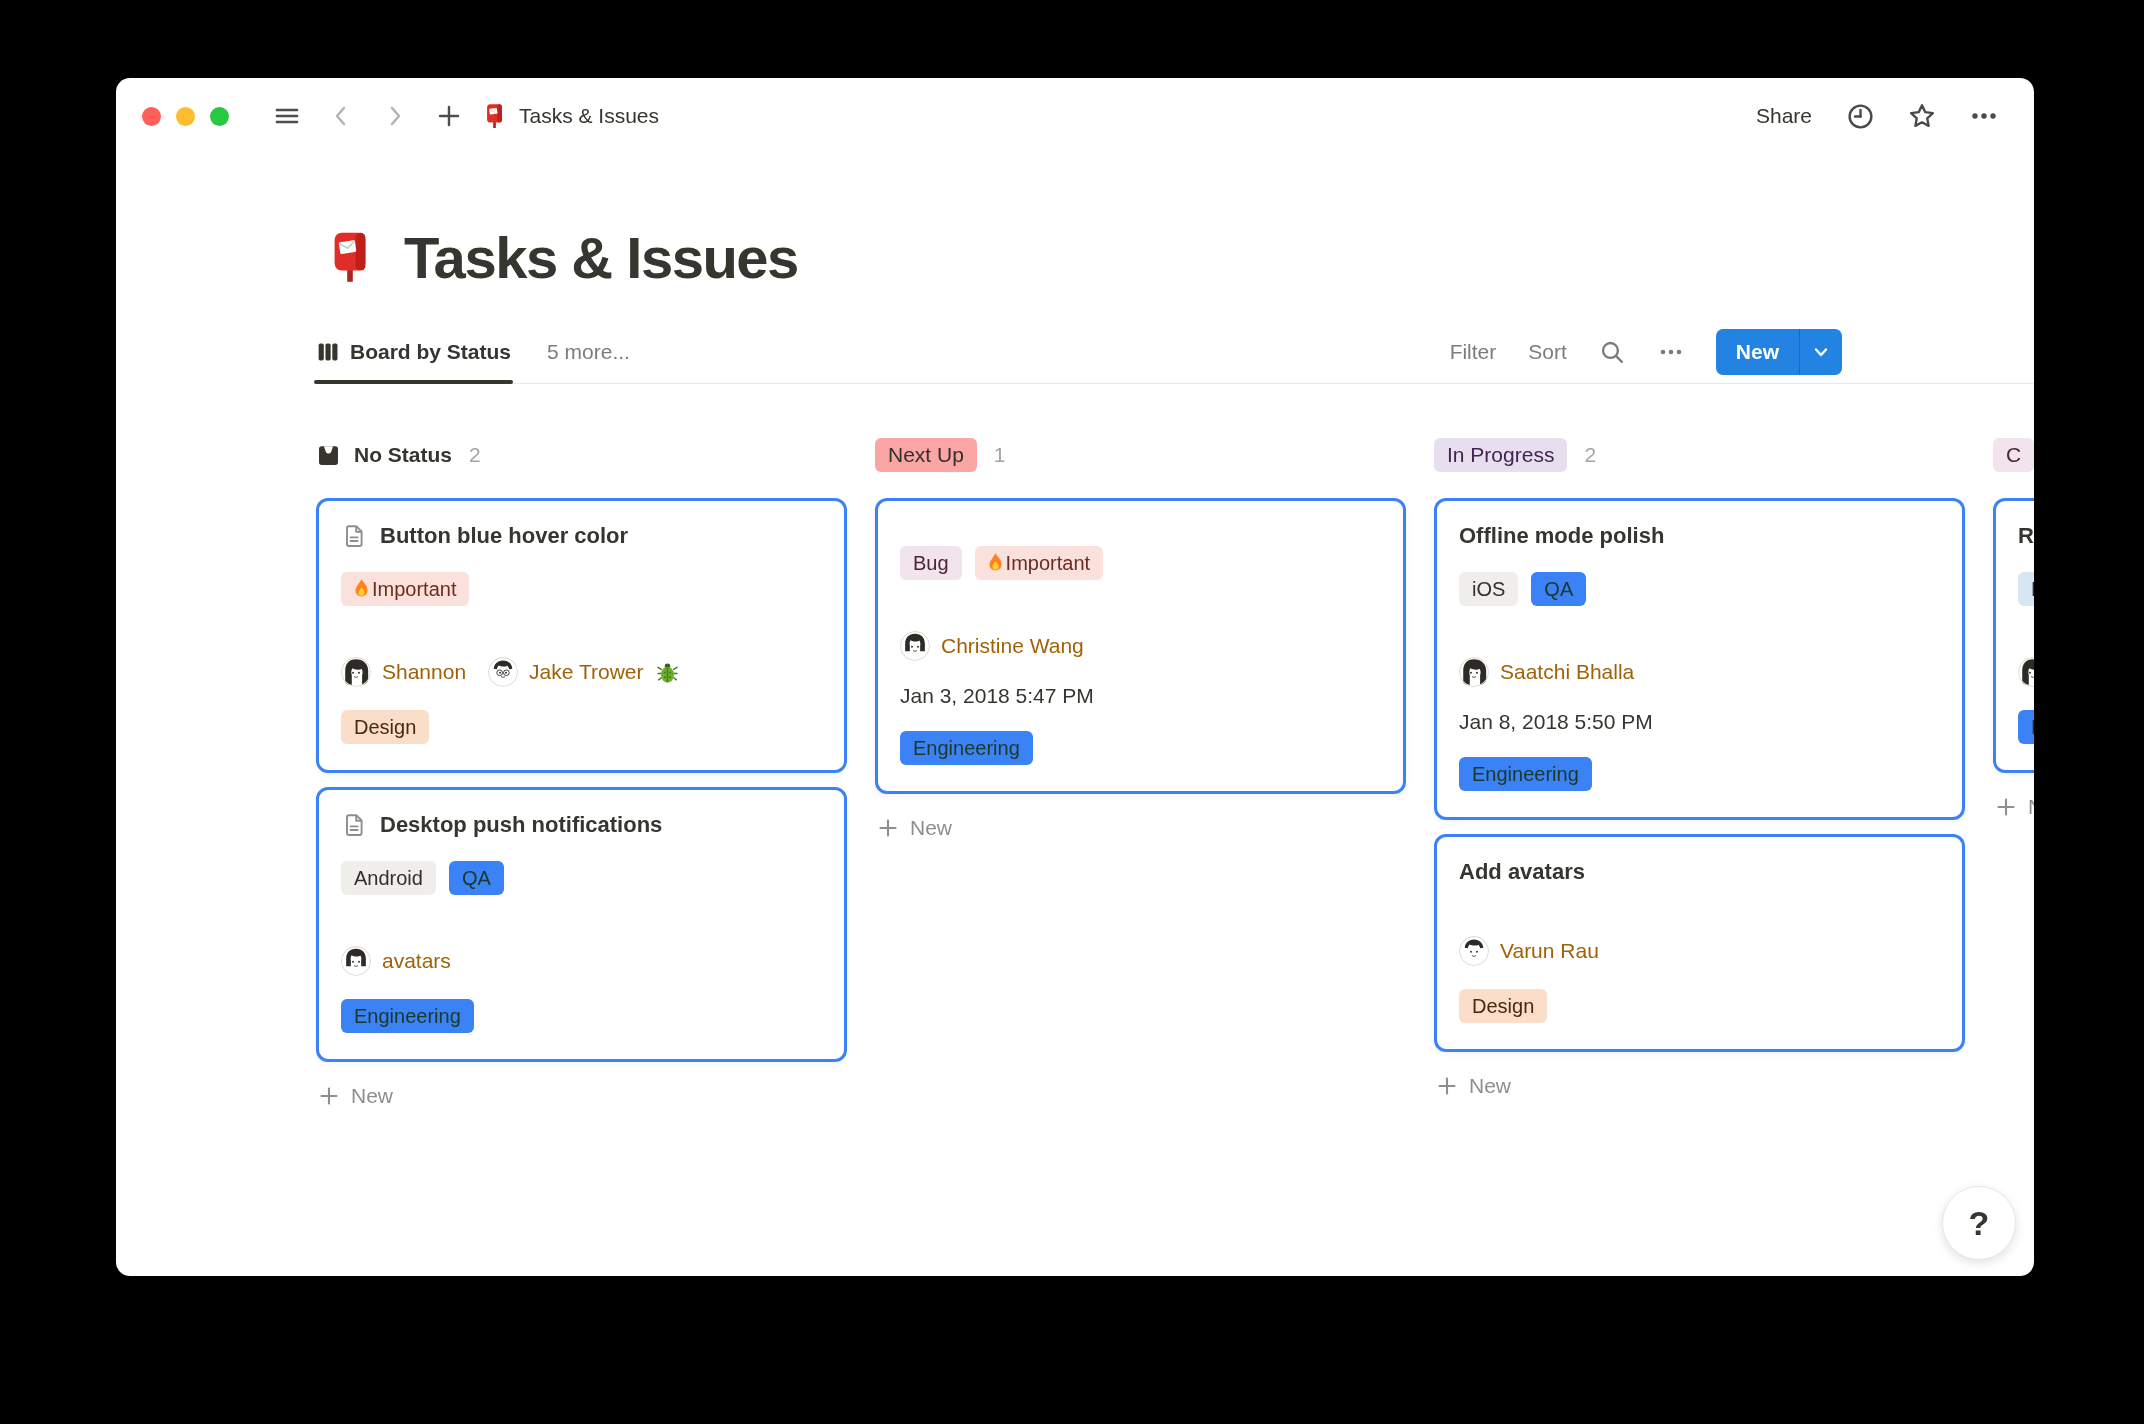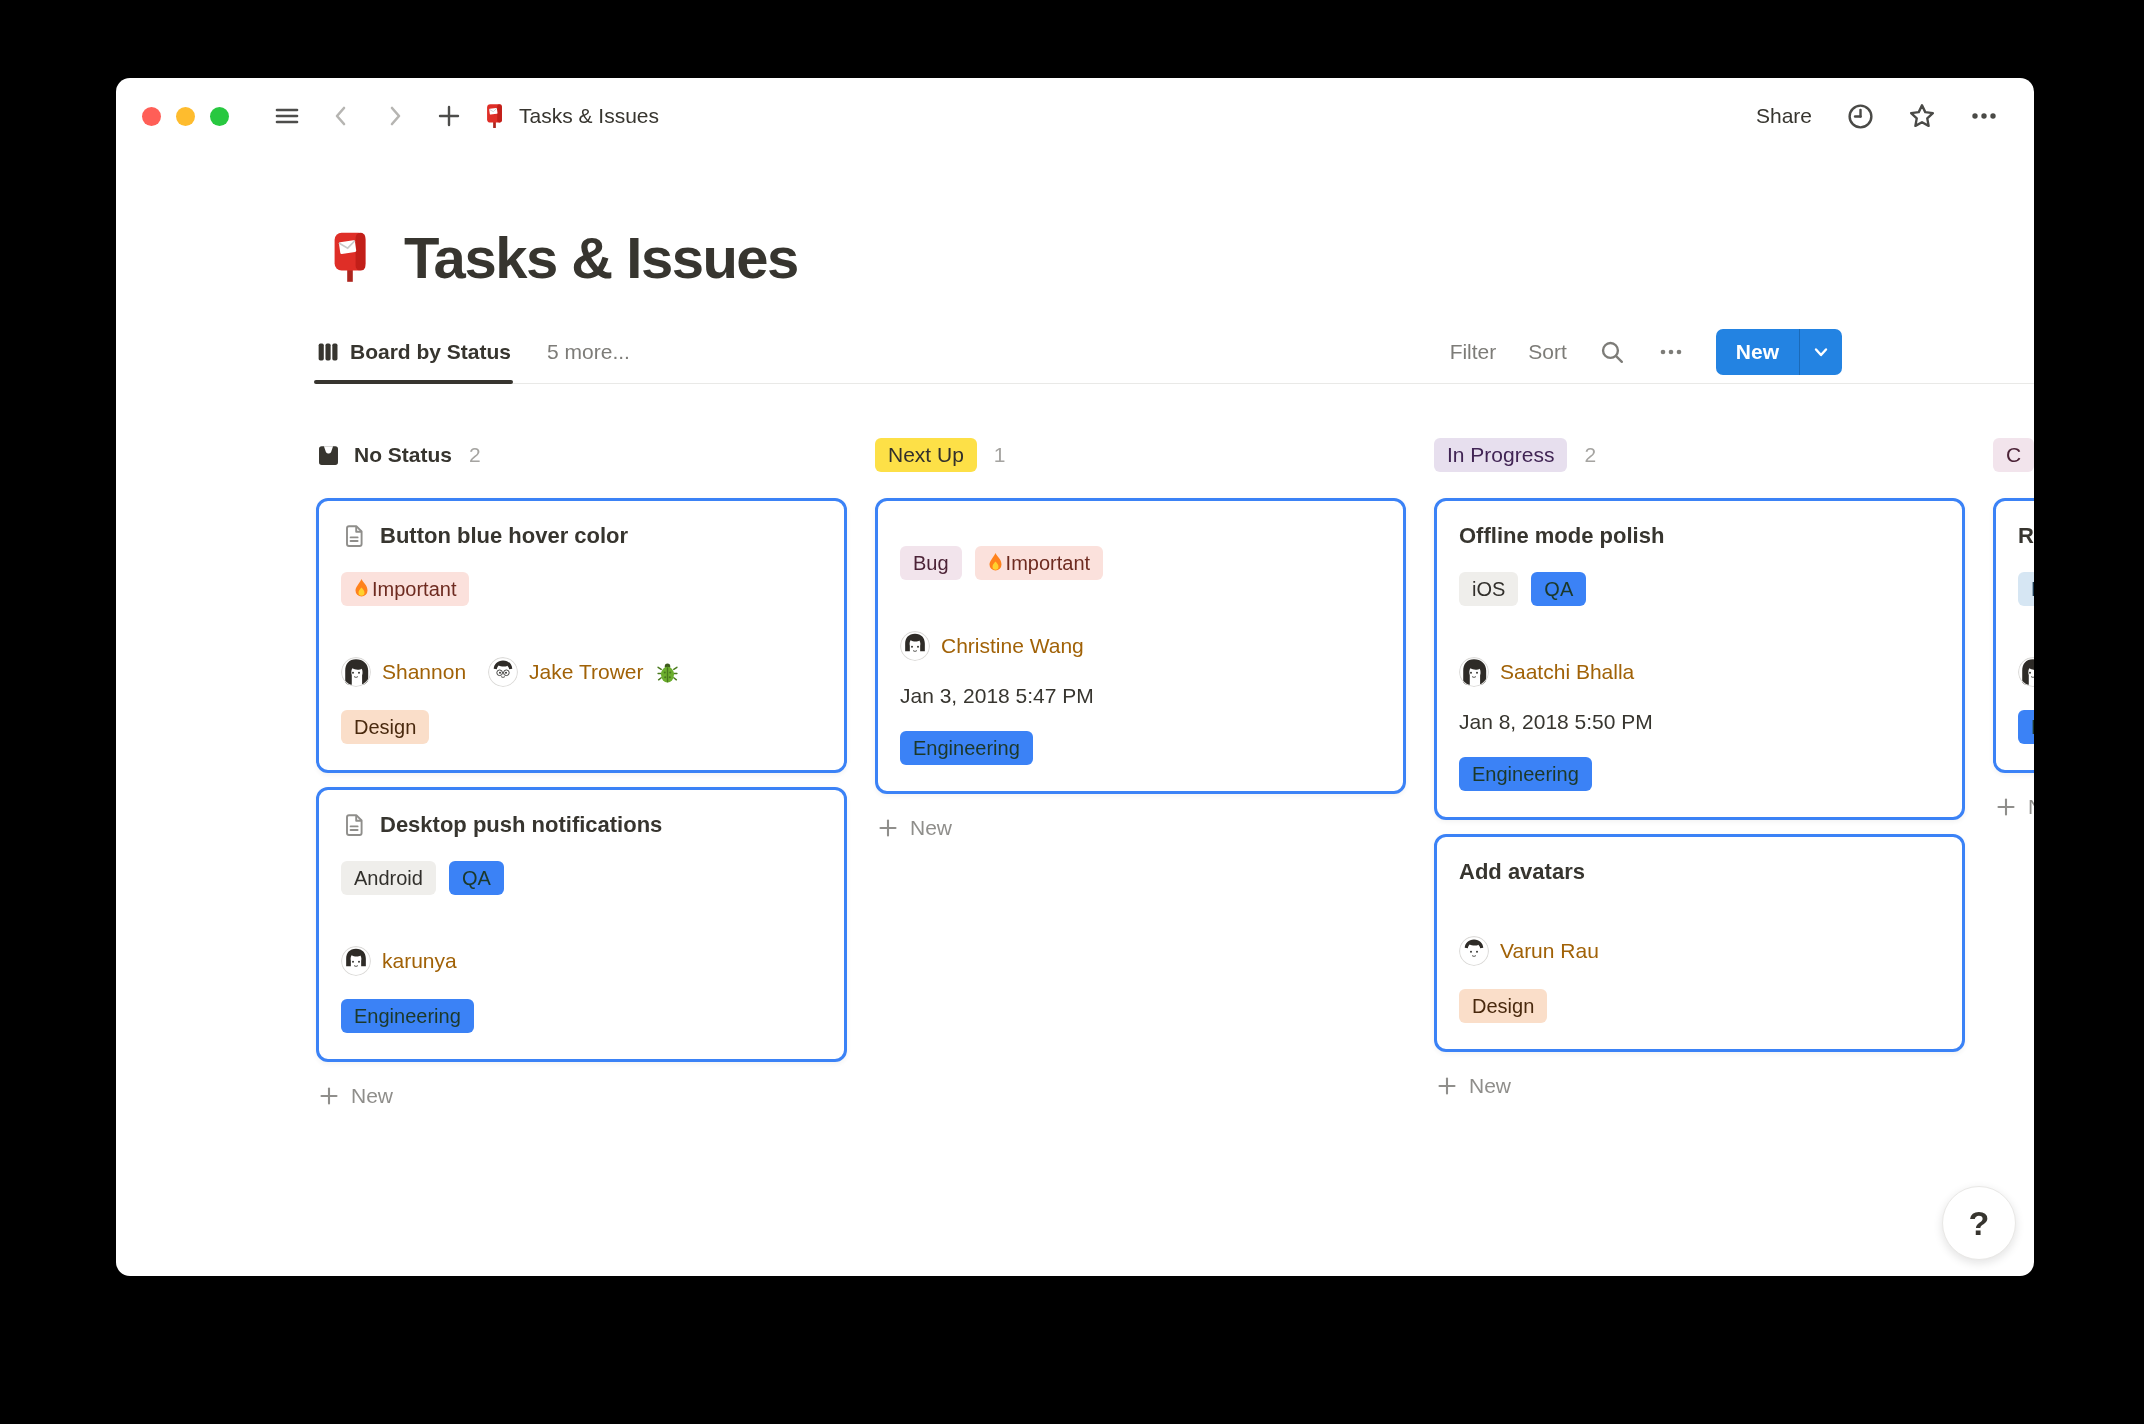--- a/index.html
+++ b/index.html
@@ -57,21 +57,21 @@
   .people{display:flex;gap:22px;align-items:center;flex-wrap:wrap;}
   .person{display:flex;gap:11px;align-items:center;font-size:21px;color:#a16207;white-space:nowrap;margin-top:28px;}
   .avatar{width:30px;height:30px;border-radius:50%;overflow:hidden;flex:none;}
   .suffix-emoji{width:23px;height:23px;margin-left:2px;}
   .date-row{font-size:21px;color:#37352F;}
   .new-row{display:flex;align-items:center;gap:11px;font-size:21px;color:#8F8E8B;padding:8px 2px;margin-top:8px;}
 
   .tag-red{background:#FBE1DC;color:#6E2B20;}
   .tag-pink{background:#F2E4EC;color:#4C2337;}
   .tag-purple{background:#E7DFEE;color:#412454;}
-  .tag-gray{background:#fde047;color:#32302C;}
+  .tag-gray{background:#fca5a5;color:#32302C;}
   .tag-lightgray{background:#EFEEEB;color:#32302C;}
   .tag-green{background:#3b82f6;color:#1C3829;}
   .tag-blue{background:#D6E6F3;color:#1B3A52;}
   .tag-orange{background:#FADEC9;color:#49290E;}
 
   .help-btn{position:absolute;right:18px;bottom:16px;width:72px;height:72px;border-radius:50%;background:#fff;border:1px solid #E9E8E6;box-shadow:0 3px 10px rgba(15,15,15,0.12);display:flex;align-items:center;justify-content:center;font-size:34px;font-weight:600;color:#37352F;}
 </style>
 </head>
 <body>
 
@@ -341,21 +341,21 @@
                 <span class="avatar">
                   <svg viewBox="0 0 32 32" width="30" height="30">
                     <circle cx="16" cy="16" r="16" fill="#FFFFFF"></circle>
                     <path d="M16 3 c-6.8 0 -10.5 4.6 -10.5 10.6 v8 h5 v-6 c-0.5 -2 -0.2 -4.2 0.8 -5.8 c2.4 1.7 7.4 1.9 9.4 0.4 c1 1.6 1.3 3.6 0.8 5.4 v6 h5 v-8 c0 -6 -3.7 -10.6 -10.5 -10.6 z" fill="#2E2B27"></path>
                     <circle cx="12.8" cy="16.8" r="1.1" fill="#3A3A37"></circle>
                     <circle cx="19.2" cy="16.8" r="1.1" fill="#3A3A37"></circle>
                     <path d="M14.2 21.2 q1.8 1.4 3.6 0" fill="none" stroke="#3A3A37" stroke-width="0.9" stroke-linecap="round"></path>
                     <circle cx="16" cy="16" r="15.4" fill="none" stroke="#DDDCDA" stroke-width="1.2"></circle>
                   </svg>
                 </span>
-                <span>karunya</span>
+                <span>avatars</span>
               </span>
             </div>
             <div class="row tags">
               <span class="tag tag-green">
                 <span>Engineering</span>
               </span>
             </div>
           </div>
           <div class="new-row">
             <span>

